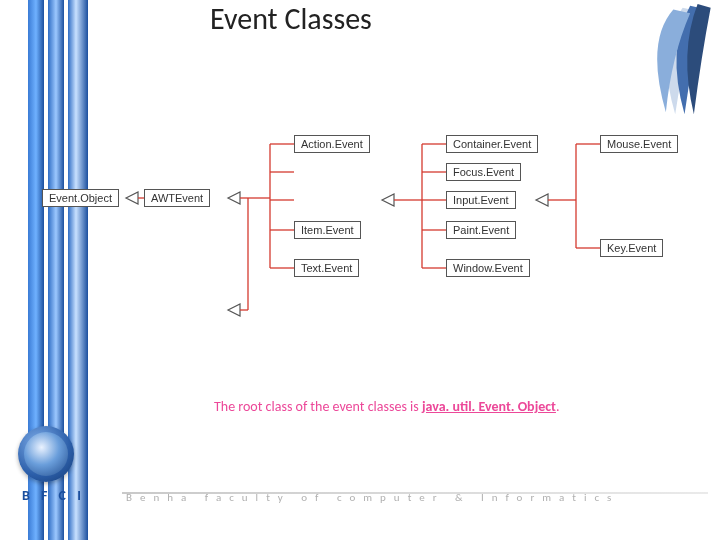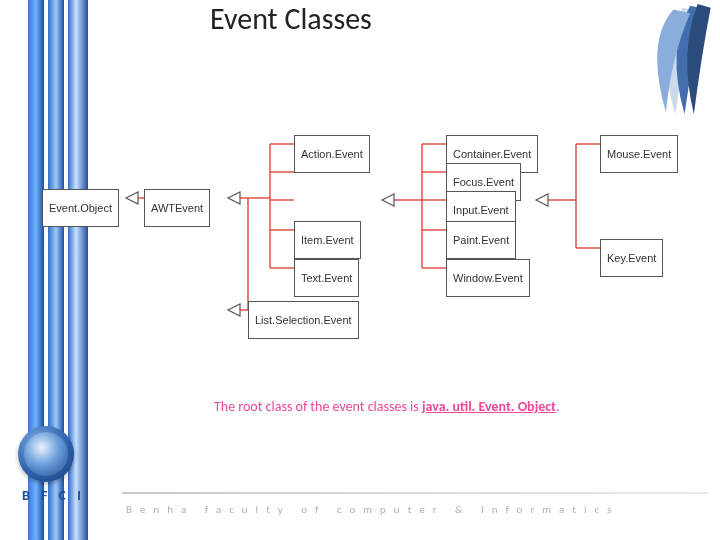--- a/index.html
+++ b/index.html
@@ -5,27 +5,27 @@
   html,body{margin:0;padding:0}
   body{width:720px;height:540px;background:#fff;font-family:"Calibri","Segoe UI",Arial,sans-serif;position:relative;overflow:hidden}
   .left-bar{position:absolute;left:0;top:0;width:92px;height:540px}
   .bar-a{position:absolute;left:28px;top:0;width:16px;height:540px;background:linear-gradient(90deg,#3a7bd5 0%,#6fb1ff 50%,#1b4f9e 100%)}
   .bar-b{position:absolute;left:48px;top:0;width:16px;height:540px;background:linear-gradient(90deg,#2f6dc4 0%,#9cc8ff 50%,#1b4f9e 100%)}
   .bar-c{position:absolute;left:68px;top:0;width:20px;height:540px;background:linear-gradient(90deg,#2f6dc4 0%,#c8e1ff 40%,#1b4f9e 100%)}
   .logo{position:absolute;left:18px;bottom:58px;width:56px;height:56px;border-radius:50%;background:radial-gradient(circle at 35% 30%,#7aa9e6 0%,#2b5ea9 60%,#163b73 100%);box-shadow:0 2px 4px rgba(0,0,0,.3)}
   .logo:before{content:"";position:absolute;left:6px;top:6px;width:44px;height:44px;border-radius:50%;background:radial-gradient(circle at 40% 35%,#eaf2ff 0%,#6a9edb 45%,#1f4a8b 100%)}
   .bfci{position:absolute;left:22px;bottom:36px;font-size:14px;letter-spacing:4px;color:#1b4f9e;font-weight:600}
   .footer-line{position:absolute;left:122px;right:12px;bottom:46px;height:2px;background:linear-gradient(90deg,#c9c9c9 0%,#eaeaea 100%)}
-  .footer-text{position:absolute;left:126px;right:16px;bottom:24px;font-size:11px;color:#b0b0b0;letter-spacing:8px;white-space:nowrap;overflow:hidden}
+  .footer-text{position:absolute;left:126px;right:16px;bottom:36px;font-size:11px;color:#b0b0b0;letter-spacing:8px;white-space:nowrap;overflow:hidden}
   .wing{position:absolute;top:4px;right:8px;width:96px;height:112px;opacity:.9}
   .title{position:absolute;left:210px;top:0;font-size:30px;color:#222}
   .caption{position:absolute;left:214px;top:398px;font-size:14px;color:#ec4899}
   .jclass{font-weight:700;text-decoration:underline}
   .diagram{position:absolute;left:36px;top:120px;width:680px;height:220px}
-  .node{position:absolute;border:1px solid #555;background:#fff;font-size:11px;color:#333;padding:12px 6px;white-space:nowrap;font-family:Arial,sans-serif}
+  .node{position:absolute;border:1px solid #555;background:#fff;font-size:11px;color:#333;padding:2px 6px;white-space:nowrap;font-family:Arial,sans-serif}
   svg.edges{position:absolute;left:0;top:0;width:680px;height:220px}
   .edges line{stroke:#d43a2f;stroke-width:1.3}
   .edges polygon{fill:none;stroke:#555;stroke-width:1.2}
 </style>
 </head>
 <body>
 
 <div class="left-bar">
   <div class="bar-a"></div>
   <div class="bar-b"></div>
@@ -77,21 +77,20 @@
     <line x1="386" y1="148" x2="410" y2="148"></line>
 
     <line x1="512" y1="80" x2="540" y2="80"></line>
     <line x1="540" y1="24" x2="540" y2="128"></line>
     <line x1="540" y1="24" x2="564" y2="24"></line>
     <line x1="540" y1="128" x2="564" y2="128"></line>
   </svg>
 
   <div class="node" style="left:6px;top:69px">Event.Object</div>
   <div class="node" style="left:108px;top:69px">AWTEvent</div>
-  <div class="node" style="left:212px;top:181px">List.Selection.Event</div>
 
   <div class="node" style="left:258px;top:15px">Action.Event</div>
   <div class="node" style="left:258px;top:101px">Item.Event</div>
   <div class="node" style="left:258px;top:139px">Text.Event</div>
 
   <div class="node" style="left:410px;top:15px">Container.Event</div>
   <div class="node" style="left:410px;top:43px">Focus.Event</div>
   <div class="node" style="left:410px;top:71px">Input.Event</div>
   <div class="node" style="left:410px;top:101px">Paint.Event</div>
   <div class="node" style="left:410px;top:139px">Window.Event</div>

